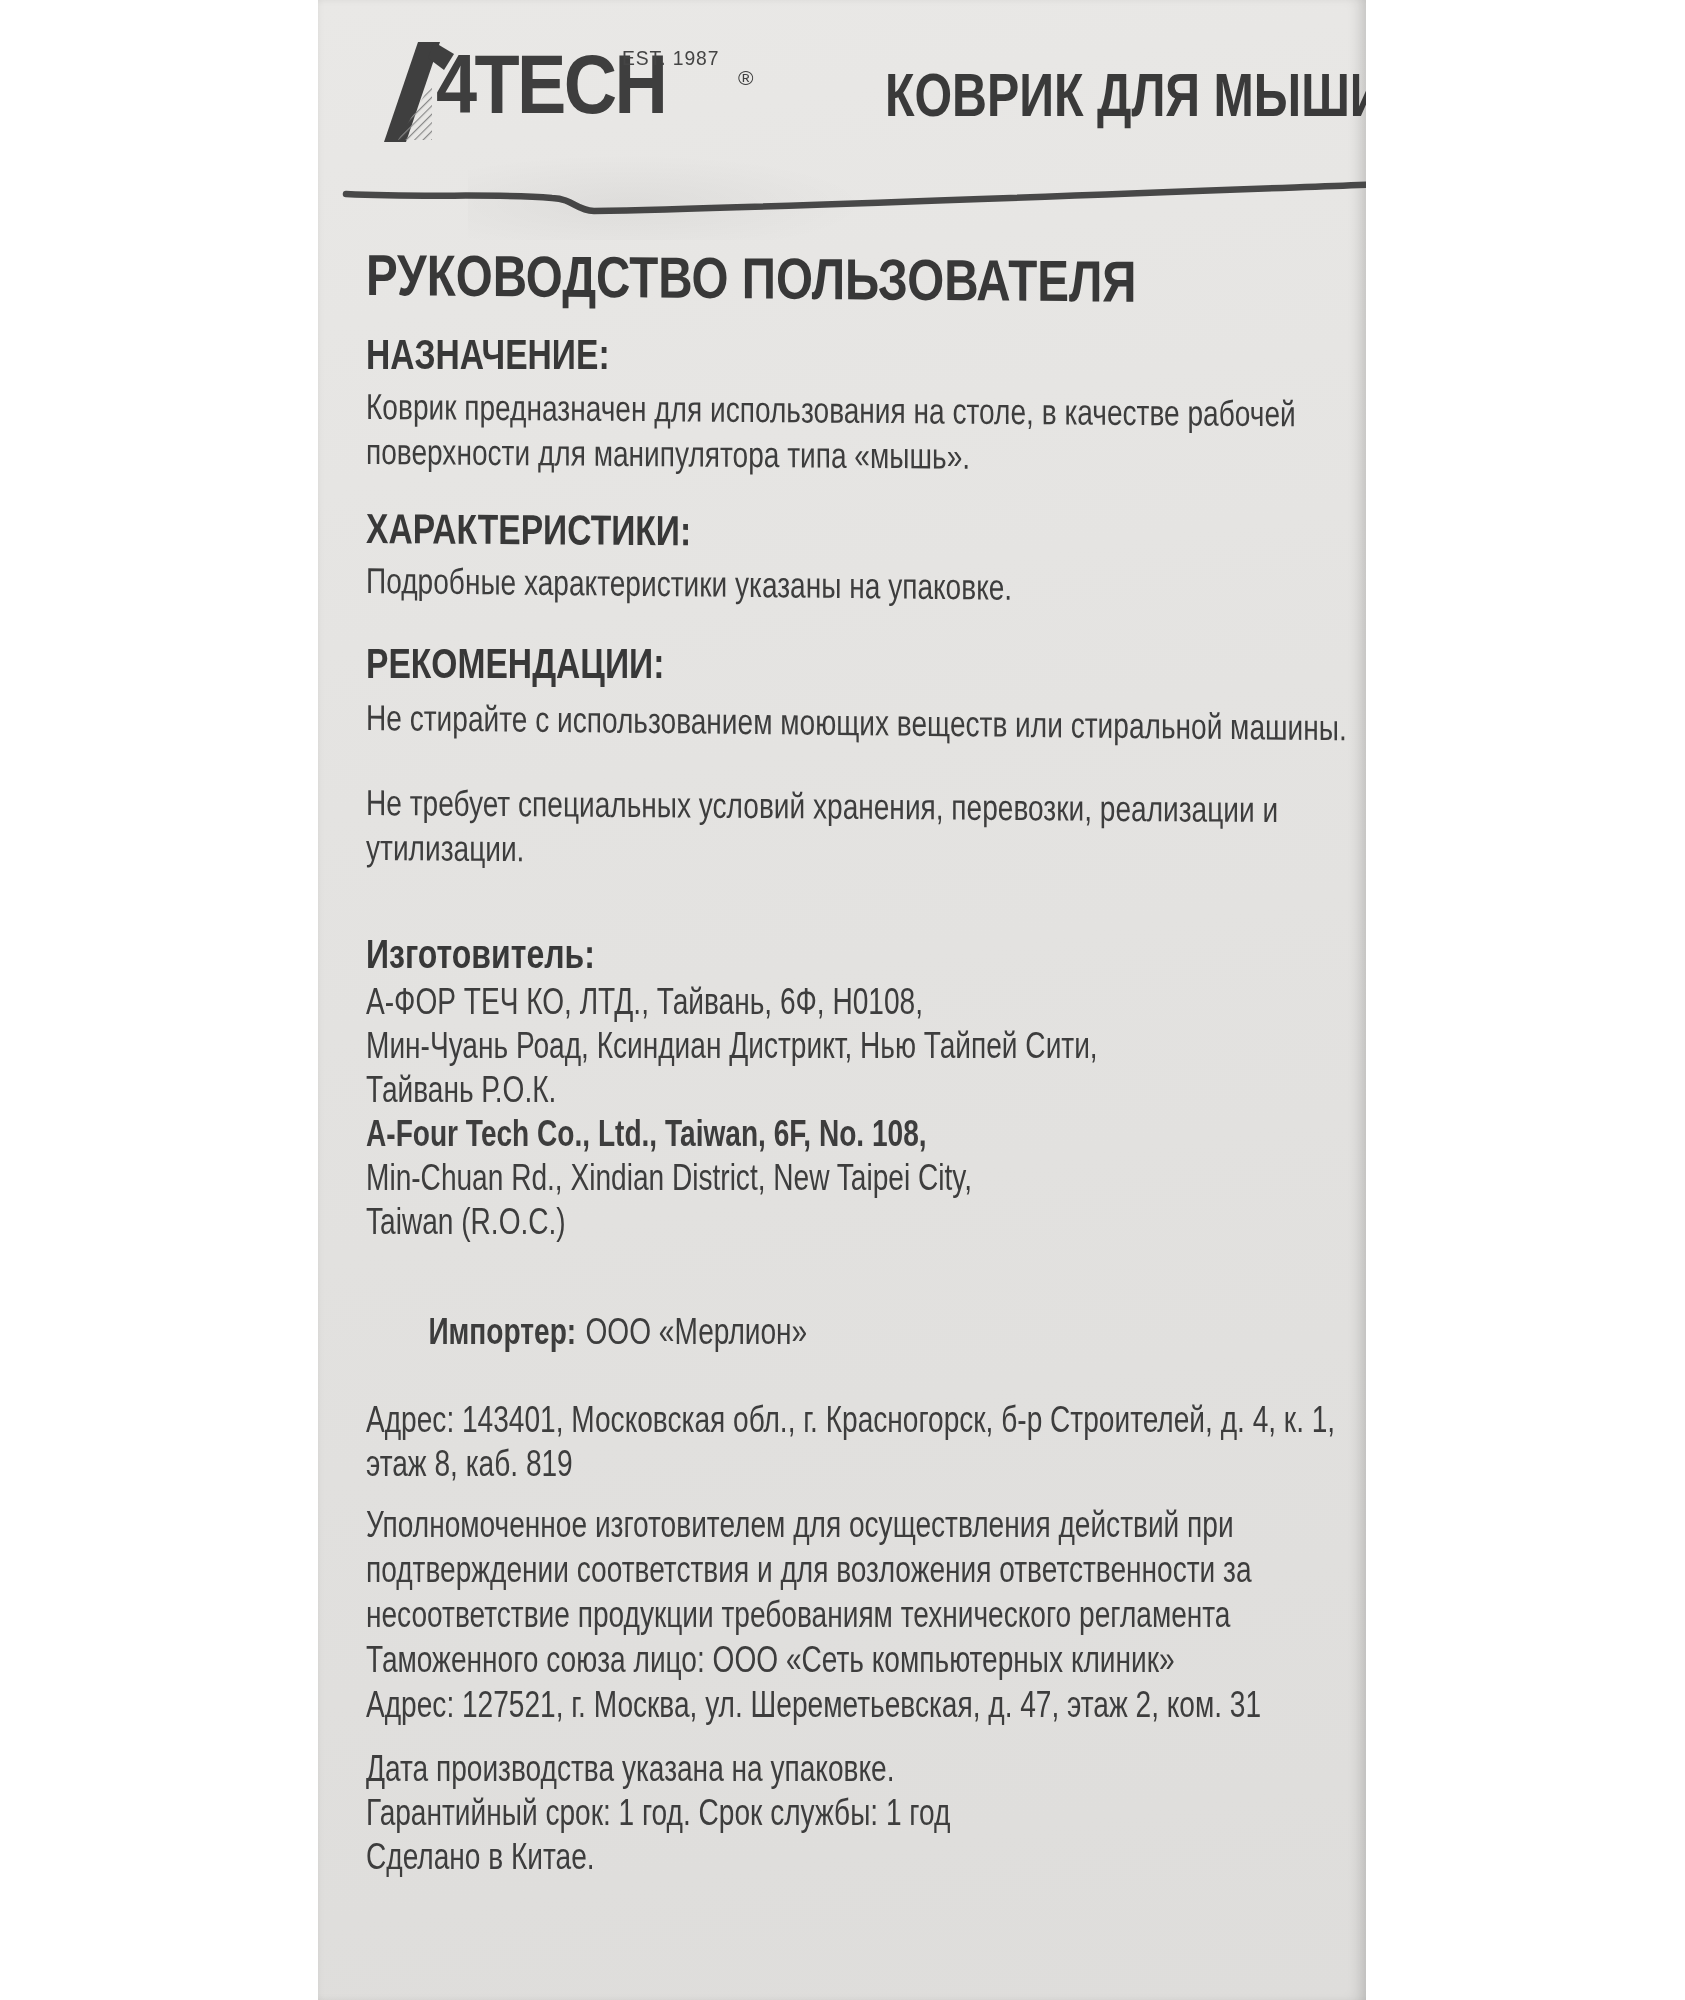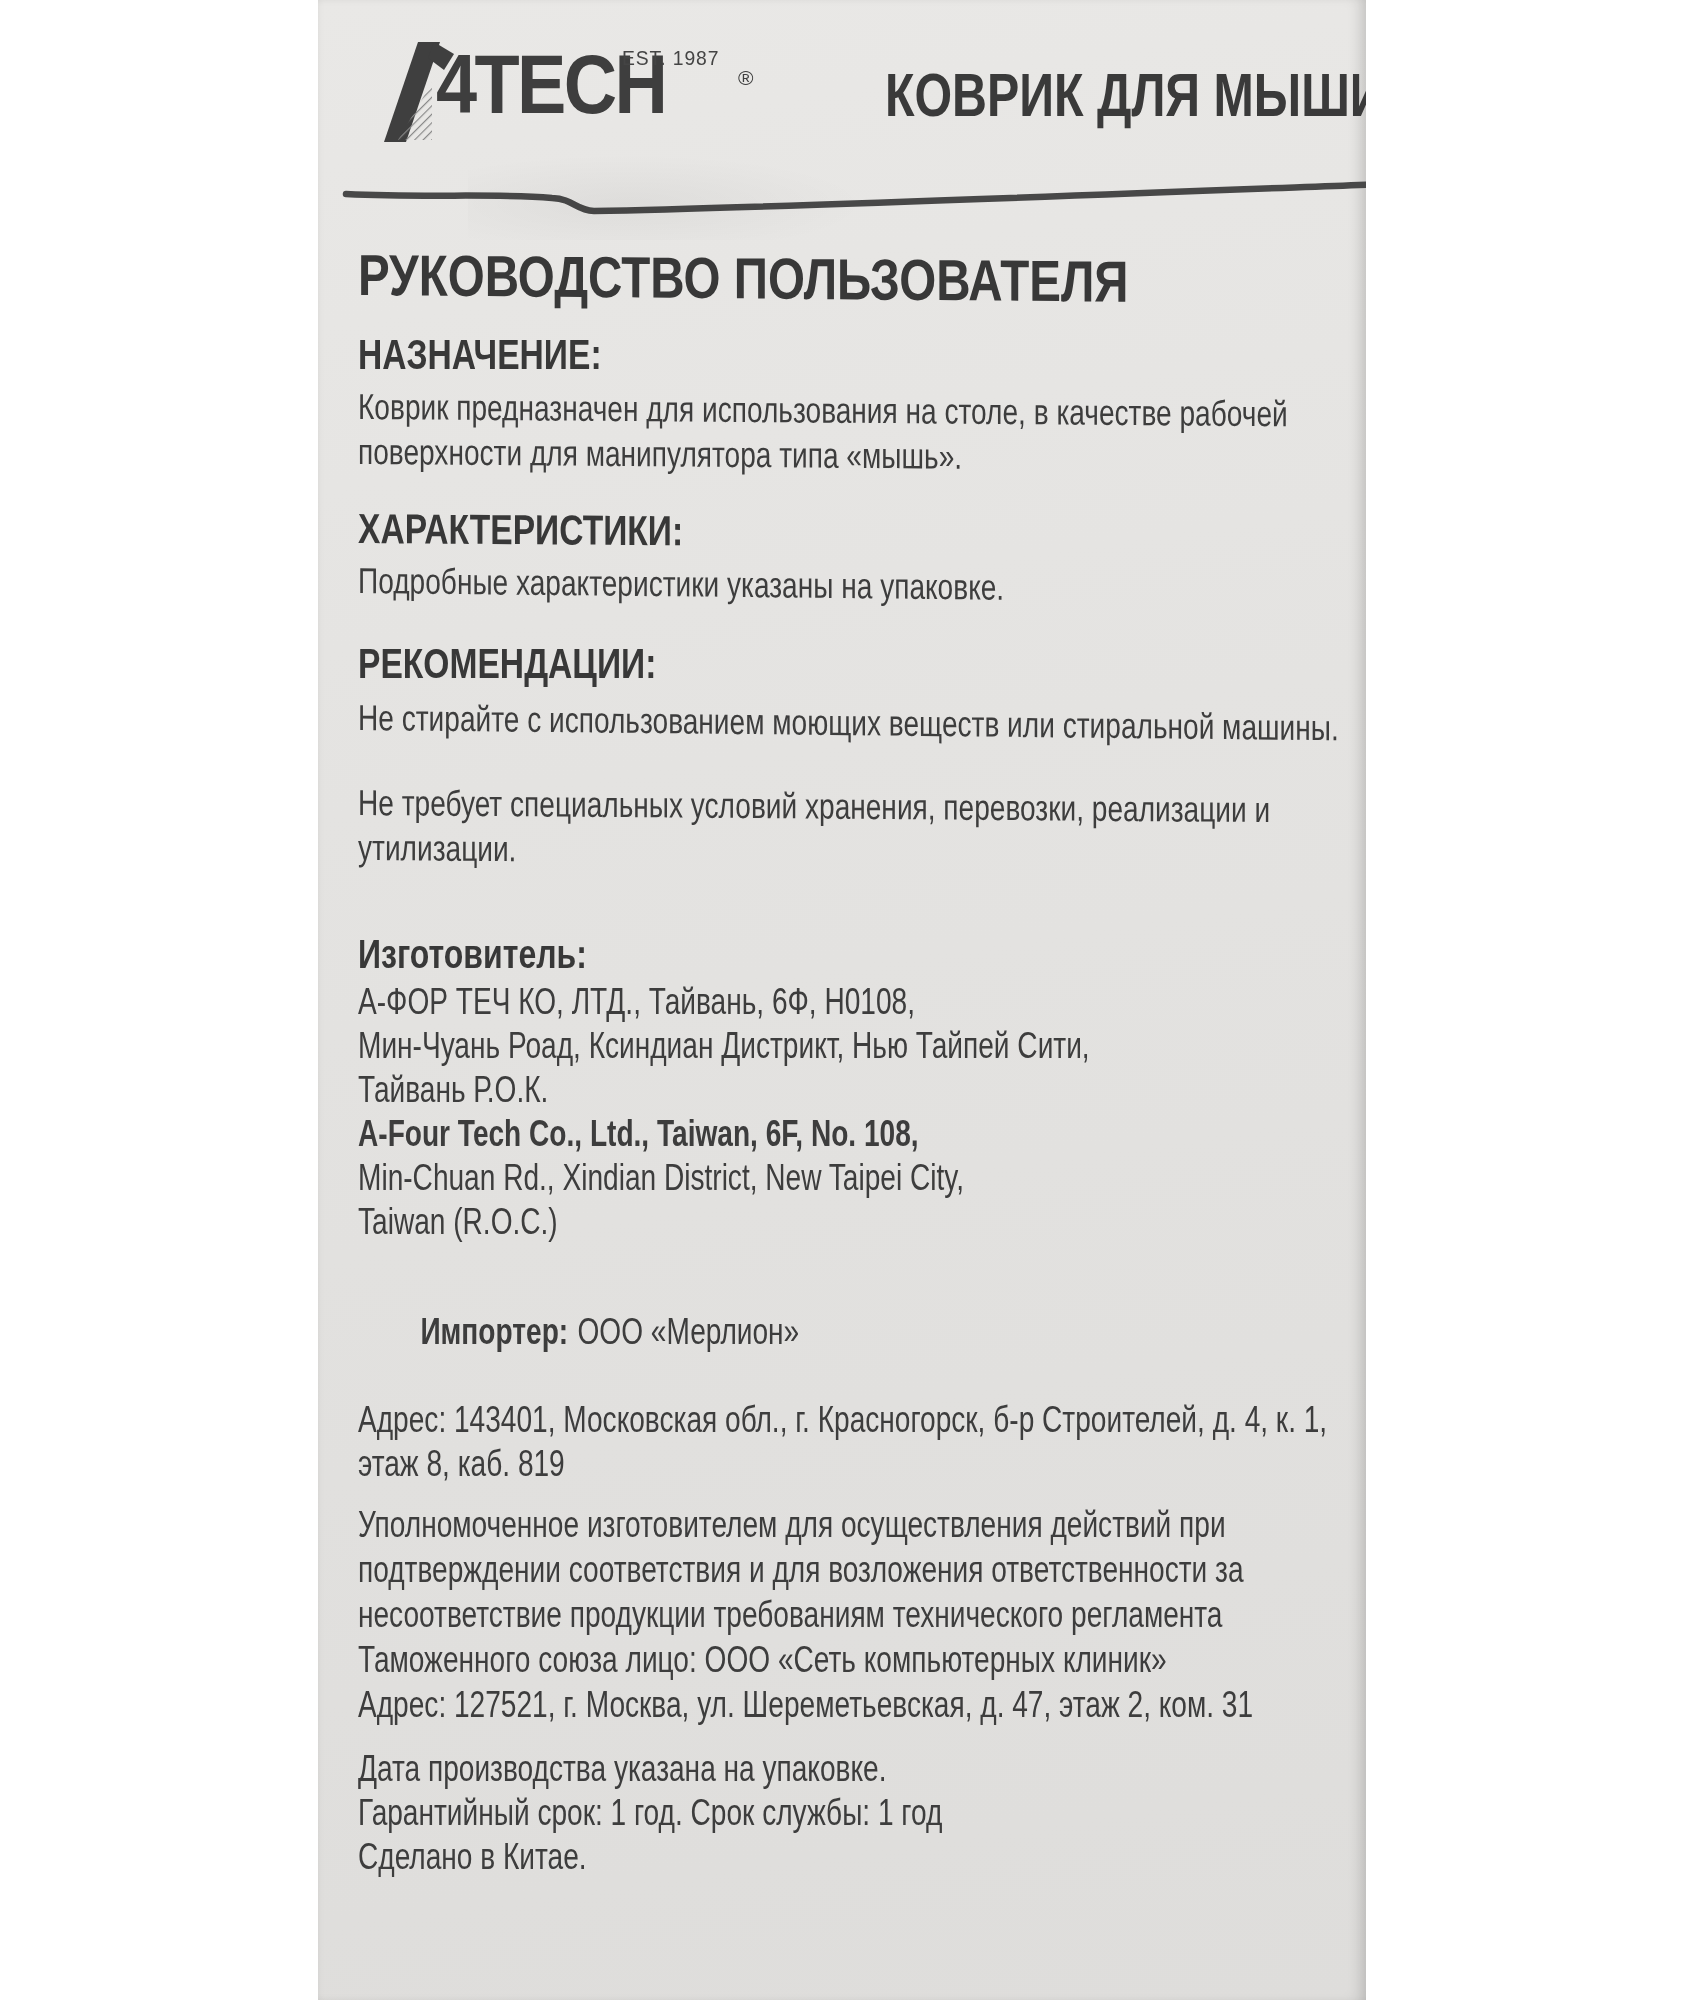--- a/index.html
+++ b/index.html
@@ -41,21 +41,21 @@
     font-size:21px;color:#3e3e3e;font-weight:400;
   }
   .page-title{
     position:absolute;top:52px;right:-2px;
     font-size:62px;font-weight:700;line-height:1;color:#3a3a3a;
     transform:scaleX(.78);transform-origin:100% 50%;white-space:pre;
   }
   .separator{position:absolute;left:8px;top:168px;width:1044px;height:40px;}
 
   
-  .content{position:absolute;left:40px;top:0;width:985px;}
+  .content{position:absolute;left:48px;top:0;width:985px;}
   .h1{
     margin:246px 0 0 0;font-size:58px;font-weight:700;line-height:1;color:#383838;
     transform:skewY(.5deg) scaleX(.82);transform-origin:0 50%;white-space:pre;
   }
   .h2{
     font-size:42px;font-weight:700;line-height:1;color:#383838;
     transform:scaleX(.80);transform-origin:0 50%;white-space:pre;
   }
   .h3{
     font-size:40px;font-weight:700;line-height:1;color:#383838;

